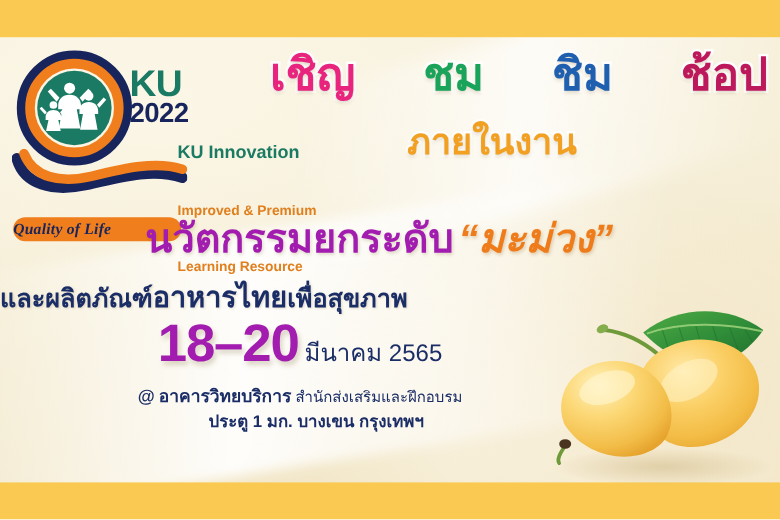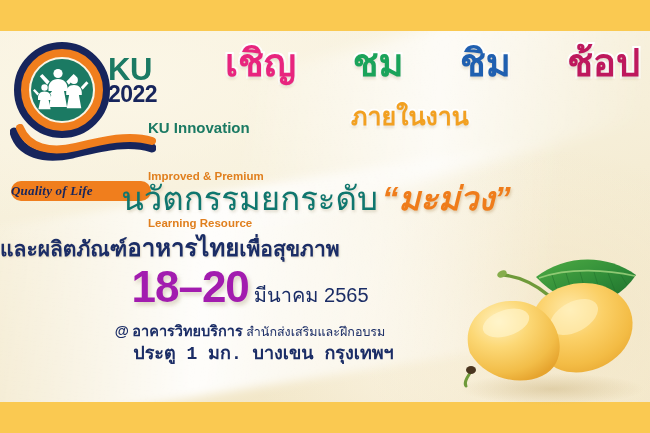--- a/index.html
+++ b/index.html
@@ -103,37 +103,37 @@
   .c-pink{color:#e8247e;}
   .c-green{color:#1aa35a;}
   .c-blue{color:#1f5fb0;}
   .c-orange{color:#be185d;}
 
   .inwork{
     position:absolute;left:0;right:0;top:104px;text-align:center;
     padding-left:170px;
   }
   .inwork span{
-    font-size:25px;font-weight:bold;line-height:1;
+    font-size:30px;font-weight:bold;line-height:1;
     font-family:"Liberation Sans","DejaVu Sans",sans-serif;
     color:#f2a021;
     -webkit-text-stroke:3.5px #ffffff;
     paint-order:stroke fill;
     text-shadow:0 2px 3px rgba(150,120,60,.28);
     margin-top:43px;
   }
 
   
   .headline{
     position:absolute;left:0;right:0;top:172px;text-align:center;
     padding-right:18px;
     white-space:nowrap;
   }
   .hl-main{
-    font-size:33px;font-weight:normal;color:#0f766e;
+    font-size:33px;font-weight:bold;color:#a21caf;
     font-family:"Liberation Sans","DejaVu Sans",sans-serif;
     text-shadow:1px 2px 3px rgba(120,100,50,.22);
   }
   .hl-mango{
     font-size:33px;font-weight:bold;font-style:italic;color:#ef7c1b;
     font-family:"Liberation Sans","DejaVu Sans",sans-serif;
     text-shadow:1px 2px 3px rgba(160,110,40,.30);
     margin-left:4px;
   }
 
@@ -167,21 +167,21 @@
     font-family:"Liberation Sans","DejaVu Sans",sans-serif;
   }
 
   
   .venue{
     position:absolute;left:0;right:0;top:322px;text-align:center;
     padding-right:150px;line-height:1.35;
   }
   .venue .v1{font-size:12.5px;color:#1b2d66;font-family:"Liberation Sans","DejaVu Sans",sans-serif;}
   .venue .v1 b{font-size:14.5px;font-weight:bold;}
-  .venue .v2{font-size:18px;font-weight:bold;color:#1b2d66;font-family:Liberation Mono, monospace;padding-left:27px;}
+  .venue .v2{font-size:14px;font-weight:bold;color:#1b2d66;font-family:Liberation Sans, sans-serif;padding-left:27px;}
 
   
   .mango-group{position:absolute;right:2px;bottom:26px;width:208px;height:170px;}
 </style>
 </head>
 <body>
 
 <div class="poster">
 
   <div class="bg-base"></div>

